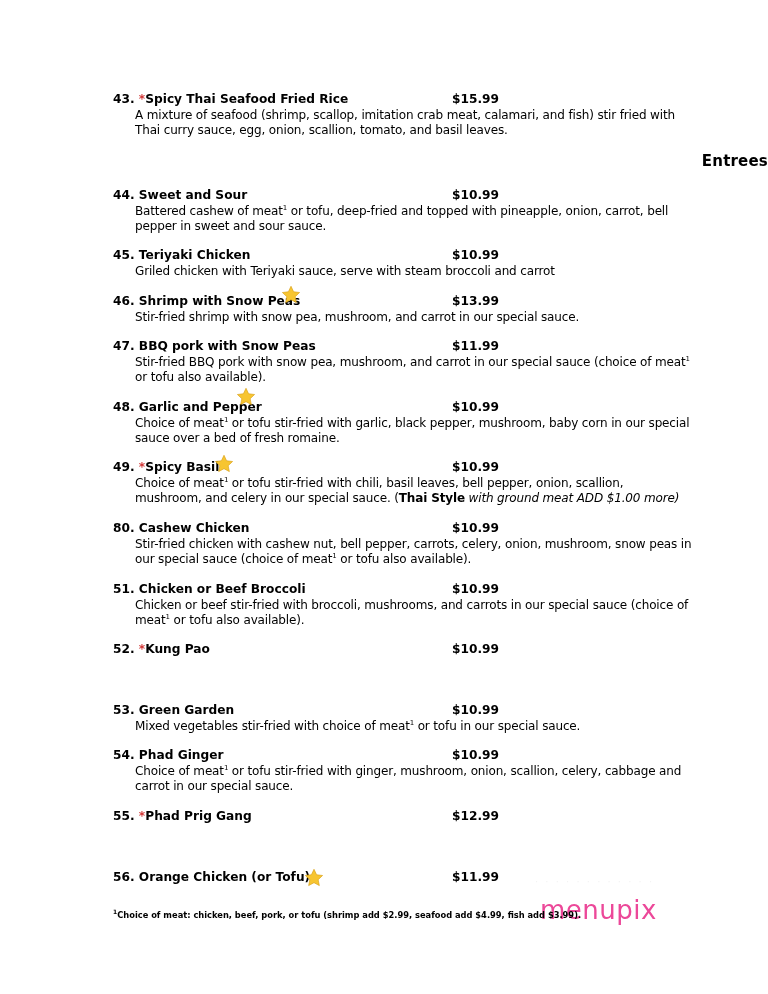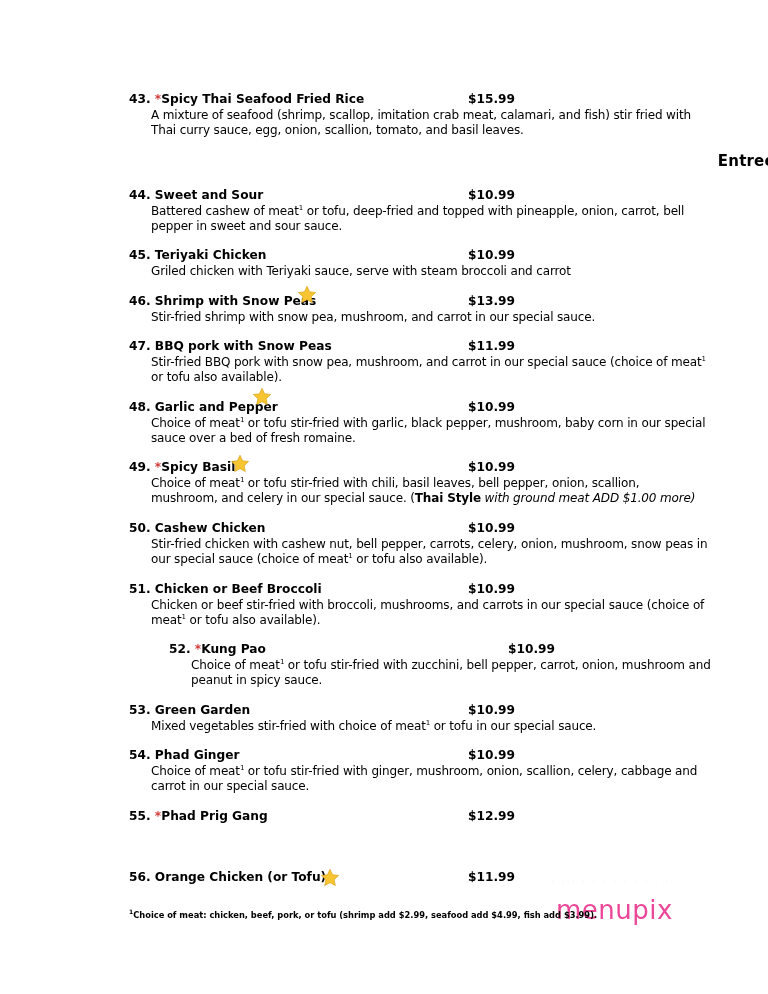--- a/index.html
+++ b/index.html
@@ -1,18 +1,18 @@
 <!DOCTYPE html>
 <html><head>
 <meta charset="utf-8">
 <style>
   html, body { margin: 0; padding: 0; background: #ffffff; }
   body { width: 768px; height: 994px; position: relative; overflow: hidden;
          font-family: "DejaVu Sans", sans-serif; color: #000; }
-  .page { position: absolute; left: 16px; top: 0; width: 696px; height: 994px; }
+  .page { position: absolute; left: 0; top: 0; width: 696px; height: 994px; }
   .item { position: absolute; left: 113px; width: 580px; }
   .item-head { position: relative; height: 17px; font-weight: bold; font-size: 12.2px; line-height: 17px; white-space: nowrap; }
   .num { display: inline-block; }
   .spicy { color: #d23a3a; }
   .name { }
   .price { position: absolute; left: 339px; top: 0; font-weight: bold; }
   .desc { margin-left: 22px; font-size: 12px; line-height: 15.3px; letter-spacing: -0.15px; }
   .desc sup { font-size: 7px; line-height: 0; vertical-align: super; }
   .star { position: absolute; width: 20px; height: 20px; }
   .star svg { width: 100%; height: 100%; display: block; }
@@ -106,43 +106,42 @@
     <div class="desc"><span>Choice of meat</span><sup>1</sup><span> or tofu stir-fried with chili, basil leaves, bell pepper, onion, scallion, mushroom, and celery in our special sauce.   (</span><span class="inline-bold">Thai Style</span><span class="inline-italic"> with ground meat ADD $1.00 more)</span></div>
   </div>
   <div class="star" style="left:214px; top:454px;">
     <svg viewBox="0 0 24 24">
         <path d="M12 1.5l3.1 6.6 7.2.9-5.3 5 1.4 7.1L12 17.6 5.6 21.1 7 14l-5.3-5 7.2-.9z" fill="#f7c531" stroke="#d9a21a" stroke-width="0.8"></path>
       </svg>
   </div>
 
   <div class="item" style="top:520px;">
     <div class="item-head">
-      <span class="num">50.</span>
+      <span class="num">80.</span>
       <span class="name">Cashew Chicken</span>
       <span class="price">$10.99</span>
     </div>
     <div class="desc"><span>Stir-fried chicken with cashew nut, bell pepper, carrots, celery, onion, mushroom, snow peas in our special sauce (choice of meat</span><sup>1</sup><span> or tofu also available).</span></div>
   </div>
 
   <div class="item" style="top:581px;">
     <div class="item-head">
       <span class="num">51.</span>
       <span class="name">Chicken or Beef Broccoli</span>
       <span class="price">$10.99</span>
     </div>
     <div class="desc"><span>Chicken or beef stir-fried with broccoli, mushrooms, and carrots in our special sauce (choice of meat</span><sup>1</sup><span> or tofu also available).</span></div>
   </div>
 
-  <div class="item" style="top:641px;margin-left:40px;">
+  <div class="item" style="top:641px;">
     <div class="item-head">
       <span class="num">52.</span>
       <span class="spicy">*</span><span class="name">Kung Pao</span>
       <span class="price">$10.99</span>
     </div>
-    <div class="desc"><span>Choice of meat</span><sup>1</sup><span> or tofu stir-fried with zucchini, bell pepper, carrot,  onion, mushroom and peanut in spicy sauce.</span></div>
   </div>
 
   <div class="item" style="top:702px;">
     <div class="item-head">
       <span class="num">53.</span>
       <span class="name">Green Garden</span>
       <span class="price">$10.99</span>
     </div>
     <div class="desc"><span>Mixed vegetables stir-fried with choice of meat</span><sup>1</sup><span> or tofu in our special sauce.</span></div>
   </div>

